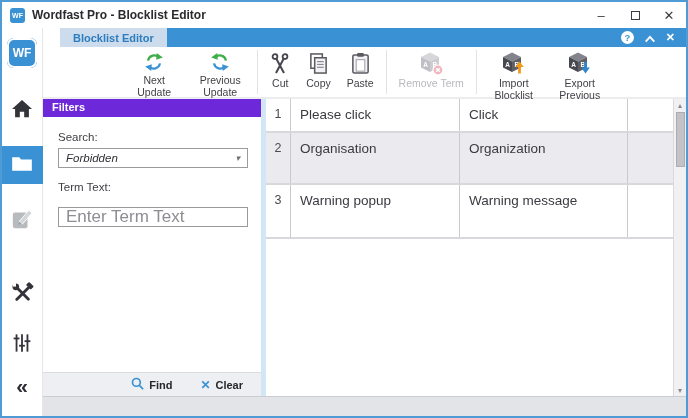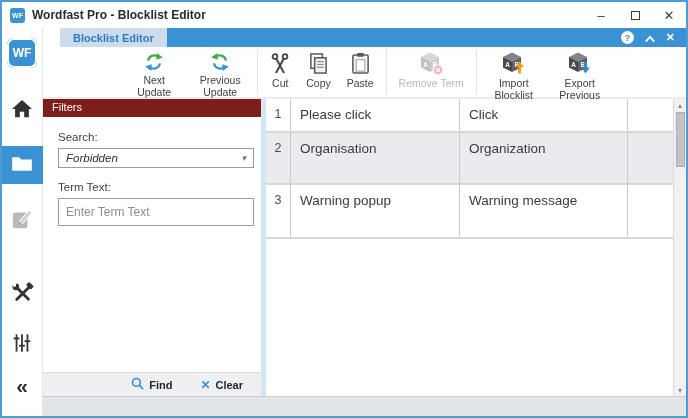--- a/index.html
+++ b/index.html
@@ -46,26 +46,26 @@
   .tlabel { font-size:10.5px; color:#3f3f44; text-align:center; line-height:1.18; white-space:nowrap; margin-top:1px; }
   .tlabel.wrap { white-space:normal; max-width:50px; }
   .tbtn.disabled .tlabel { color:#b8b8bd; }
   .tsep { width:1px; background:#e3e3e5; margin:3px 4px; }
 
   
   .bodyrow { flex:1; display:flex; min-height:0; }
 
   
   .filters { width:218px; flex:0 0 auto; display:flex; flex-direction:column; background:#fff; }
-  .filters-header { height:18px; flex:0 0 auto; background:#7f1d1d; color:#fff; font-size:11px; font-weight:normal; padding:2px 9px 0; }
-  .filters-body { flex:1; padding:14px 7px 0 15px; }
+  .filters-header { height:18px; flex:0 0 auto; background:#6d28d9; color:#fff; font-size:11px; font-weight:bold; padding:2px 9px 0; }
+  .filters-body { flex:1; padding:14px 13px 0 15px; }
   .flabel { font-size:11.5px; color:#3e3e44; display:block; }
   .dropdown { height:20px; border:1px solid #9b9b9f; background:#fff; display:flex; align-items:center; justify-content:space-between; padding:0 7px; font-size:11.5px; color:#2f2f34; margin:5px 0 13px;font-style:italic; }
   .dd-arrow { color:#6d6d73; font-size:9px; }
-  .textinput { width:100%; height:28px; border:1px solid #9b9b9f; font-size:12px; padding:0 7px; margin-top:5px; font-family:"Liberation Sans", sans-serif; color:#2f2f34; outline:none; }
+  .textinput { width:100%; height:20px; border:1px solid #9b9b9f; font-size:17px; padding:0 7px; margin-top:14px; font-family:"Liberation Sans", sans-serif; color:#2f2f34; outline:none; }
   .textinput::placeholder { color:#8d8d93; }
   .filters-footer { height:24px; flex:0 0 auto; background:#edeff2; border-top:1px solid #dcdcde; display:flex; align-items:center; justify-content:flex-end; gap:28px; padding-right:18px; }
   .footbtn { display:flex; align-items:center; gap:5px; font-size:11px; font-weight:bold; color:#26262b; cursor:default; }
   .clear-x { color:#3a92d5; font-size:12px; font-weight:bold; }
 
   .panel-divider { width:5px; flex:0 0 auto; background:#d3e6f5; }
 
   
   .tablearea { flex:1; display:flex; flex-direction:column; min-width:0; background:#fff; }
   .thead { height:18px; flex:0 0 auto; display:flex; font-size:11px; font-weight:bold; }

